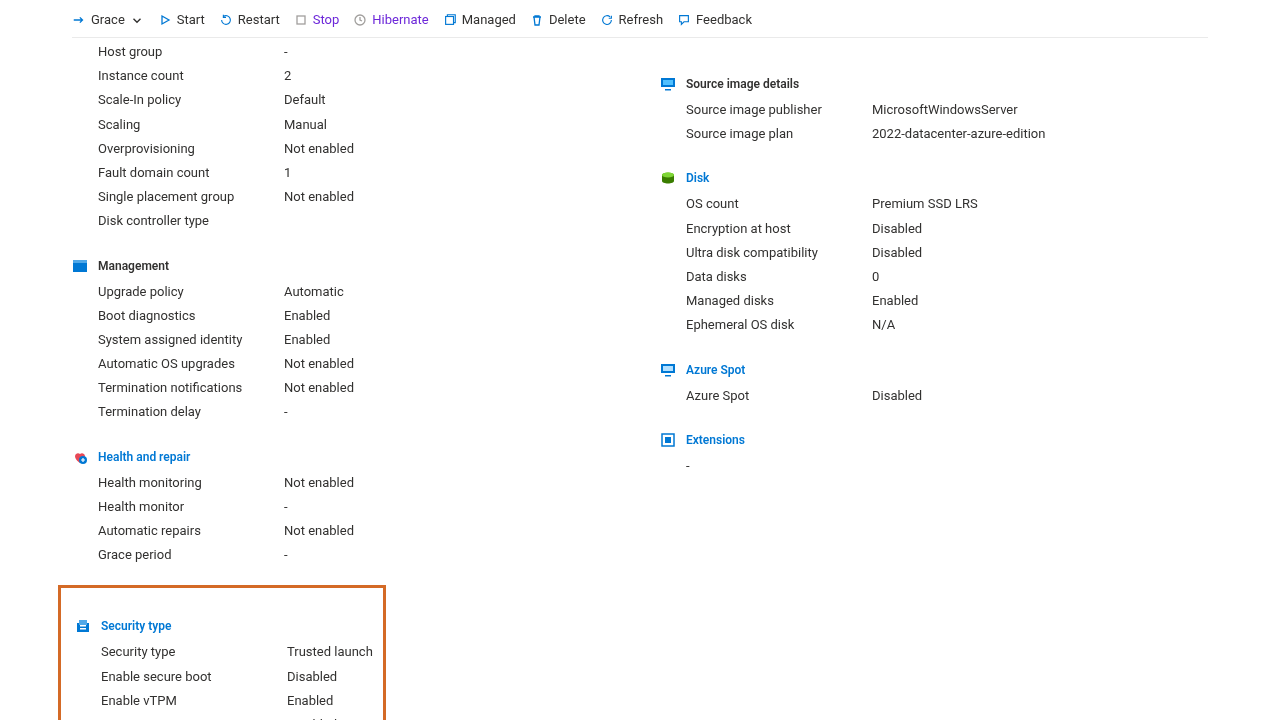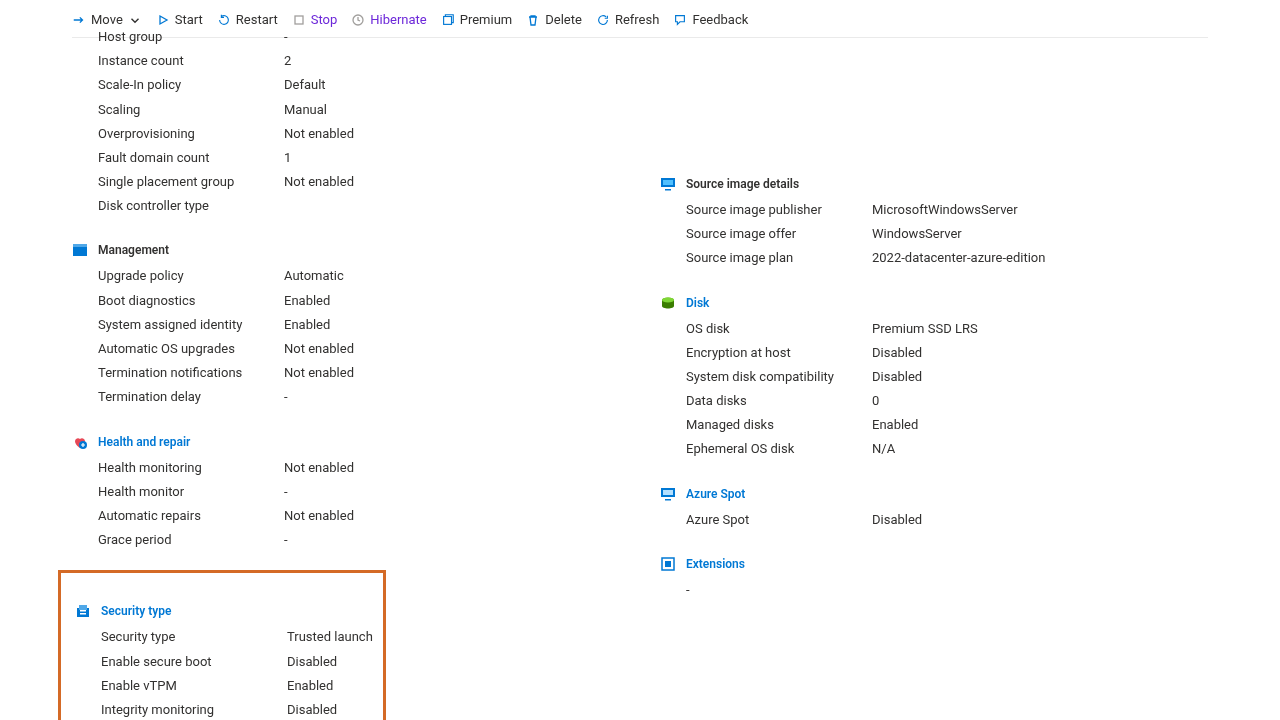--- a/index.html
+++ b/index.html
@@ -40,21 +40,20 @@
   .tb-btn svg { width: 14px; height: 14px; }
   .tb-btn .ic { display:flex; align-items:center; }
   .content {
     position: absolute;
     top: 40px;
     left: 72px;
     right: 72px;
     bottom: 0;
     display: flex;
     gap: 40px;
-    align-items: center;
   }
   .col { flex: 1; }
   .section { margin-bottom: 18px; position:relative; }
   .section-header {
     display: flex;
     align-items: center;
     gap: 10px;
     font-weight: 600;
     font-size: 12px;
     margin: 24px 0 6px 0;
@@ -84,21 +83,21 @@
 
 <div class="page">
 
   <div class="toolbar">
     <div class="tb-btn">
       <span class="ic">
         <svg viewBox="0 0 16 16" stroke="#0078d4" fill="none" stroke-width="1.5">
             <path d="M2 8h10M9 5l3 3-3 3"></path>
           </svg>
       </span>
-      <span>Move</span>
+      <span>Grace</span>
       <span class="ic">
         <svg viewBox="0 0 12 12" stroke="#323130" fill="none" stroke-width="1.2">
             <path d="M3 5l3 3 3-3"></path>
           </svg>
       </span>
     </div>
     <div class="tb-btn">
       <span class="ic">
         <svg viewBox="0 0 14 14" stroke="#0078d4" fill="none" stroke-width="1.3">
             <path d="M4 3l7 4-7 4z"></path>
@@ -132,21 +131,21 @@
       </span>
       <span>Hibernate</span>
     </div>
     <div class="tb-btn">
       <span class="ic">
         <svg viewBox="0 0 16 16" stroke="#0078d4" fill="none" stroke-width="1.3">
             <rect x="3" y="4" width="9" height="9"></rect>
             <path d="M5 4V2h9v9h-2"></path>
           </svg>
       </span>
-      <span>Premium</span>
+      <span>Managed</span>
     </div>
     <div class="tb-btn">
       <span class="ic">
         <svg viewBox="0 0 14 14" stroke="#0078d4" fill="none" stroke-width="1.3">
             <path d="M3 4h8M5 4V3h4v1M4 4l1 8h4l1-8"></path>
           </svg>
       </span>
       <span>Delete</span>
     </div>
     <div class="tb-btn">
@@ -315,50 +314,46 @@
                 <rect x="5" y="13" width="6" height="1.5" fill="#0078d4"></rect>
               </svg>
           </span>
           <span>Source image details</span>
         </div>
         <div class="row">
             <span class="label">Source image publisher</span>
             <span class="value">MicrosoftWindowsServer</span>
           </div>
         <div class="row">
-            <span class="label">Source image offer</span>
-            <span class="value">WindowsServer</span>
-          </div>
-        <div class="row">
             <span class="label">Source image plan</span>
             <span class="value">2022-datacenter-azure-edition</span>
           </div>
       </div>
 
       <div class="section">
         <div class="section-header link">
           <span class="sicon">
             <svg viewBox="0 0 16 16">
                 <ellipse cx="8" cy="5" rx="6" ry="2.5" fill="#59b300"></ellipse>
                 <path d="M2 5v6c0 1.4 2.7 2.5 6 2.5s6-1.1 6-2.5V5" fill="#3a7d00"></path>
                 <ellipse cx="8" cy="5" rx="6" ry="2.5" fill="#7fd636"></ellipse>
               </svg>
           </span>
           <span>Disk</span>
         </div>
         <div class="row">
-            <span class="label">OS disk</span>
+            <span class="label">OS count</span>
             <span class="value">Premium SSD LRS</span>
           </div>
         <div class="row">
             <span class="label">Encryption at host</span>
             <span class="value">Disabled</span>
           </div>
         <div class="row">
-            <span class="label">System disk compatibility</span>
+            <span class="label">Ultra disk compatibility</span>
             <span class="value">Disabled</span>
           </div>
         <div class="row">
             <span class="label">Data disks</span>
             <span class="value">0</span>
           </div>
         <div class="row">
             <span class="label">Managed disks</span>
             <span class="value">Enabled</span>
           </div>

